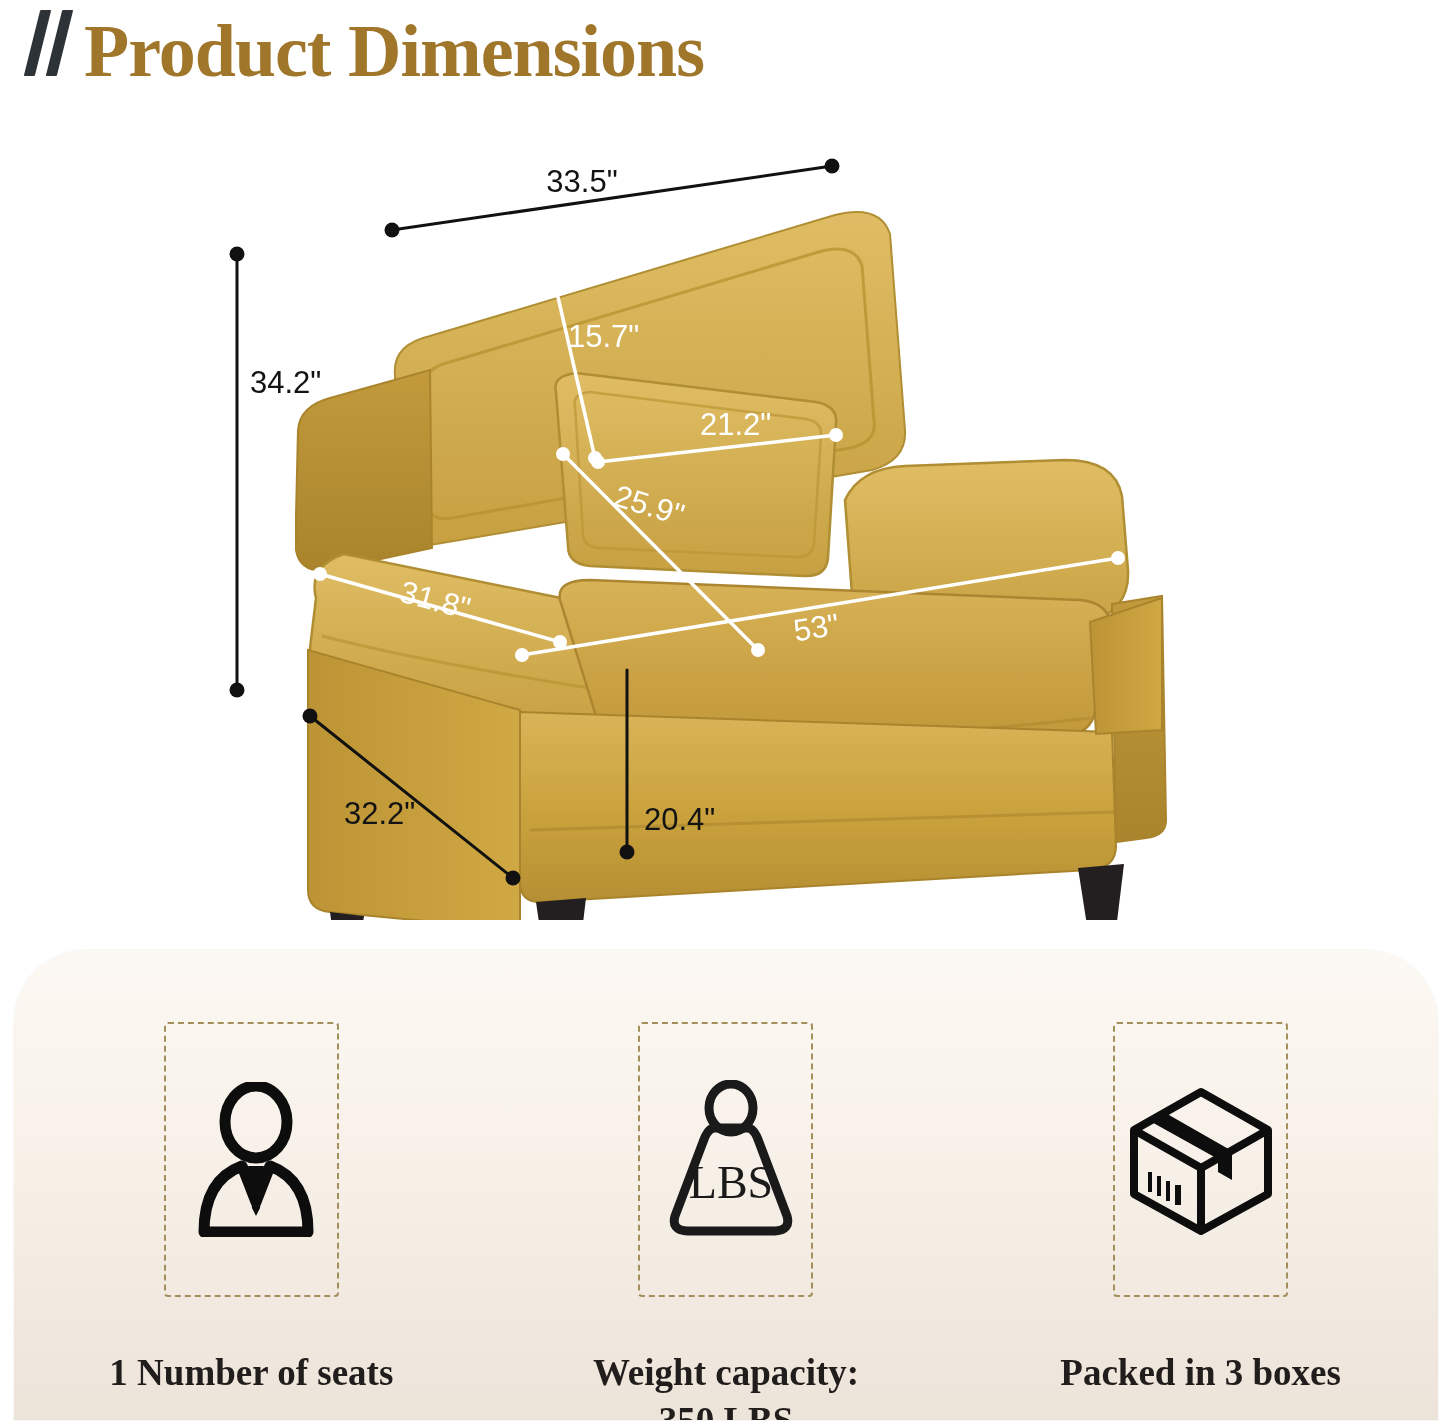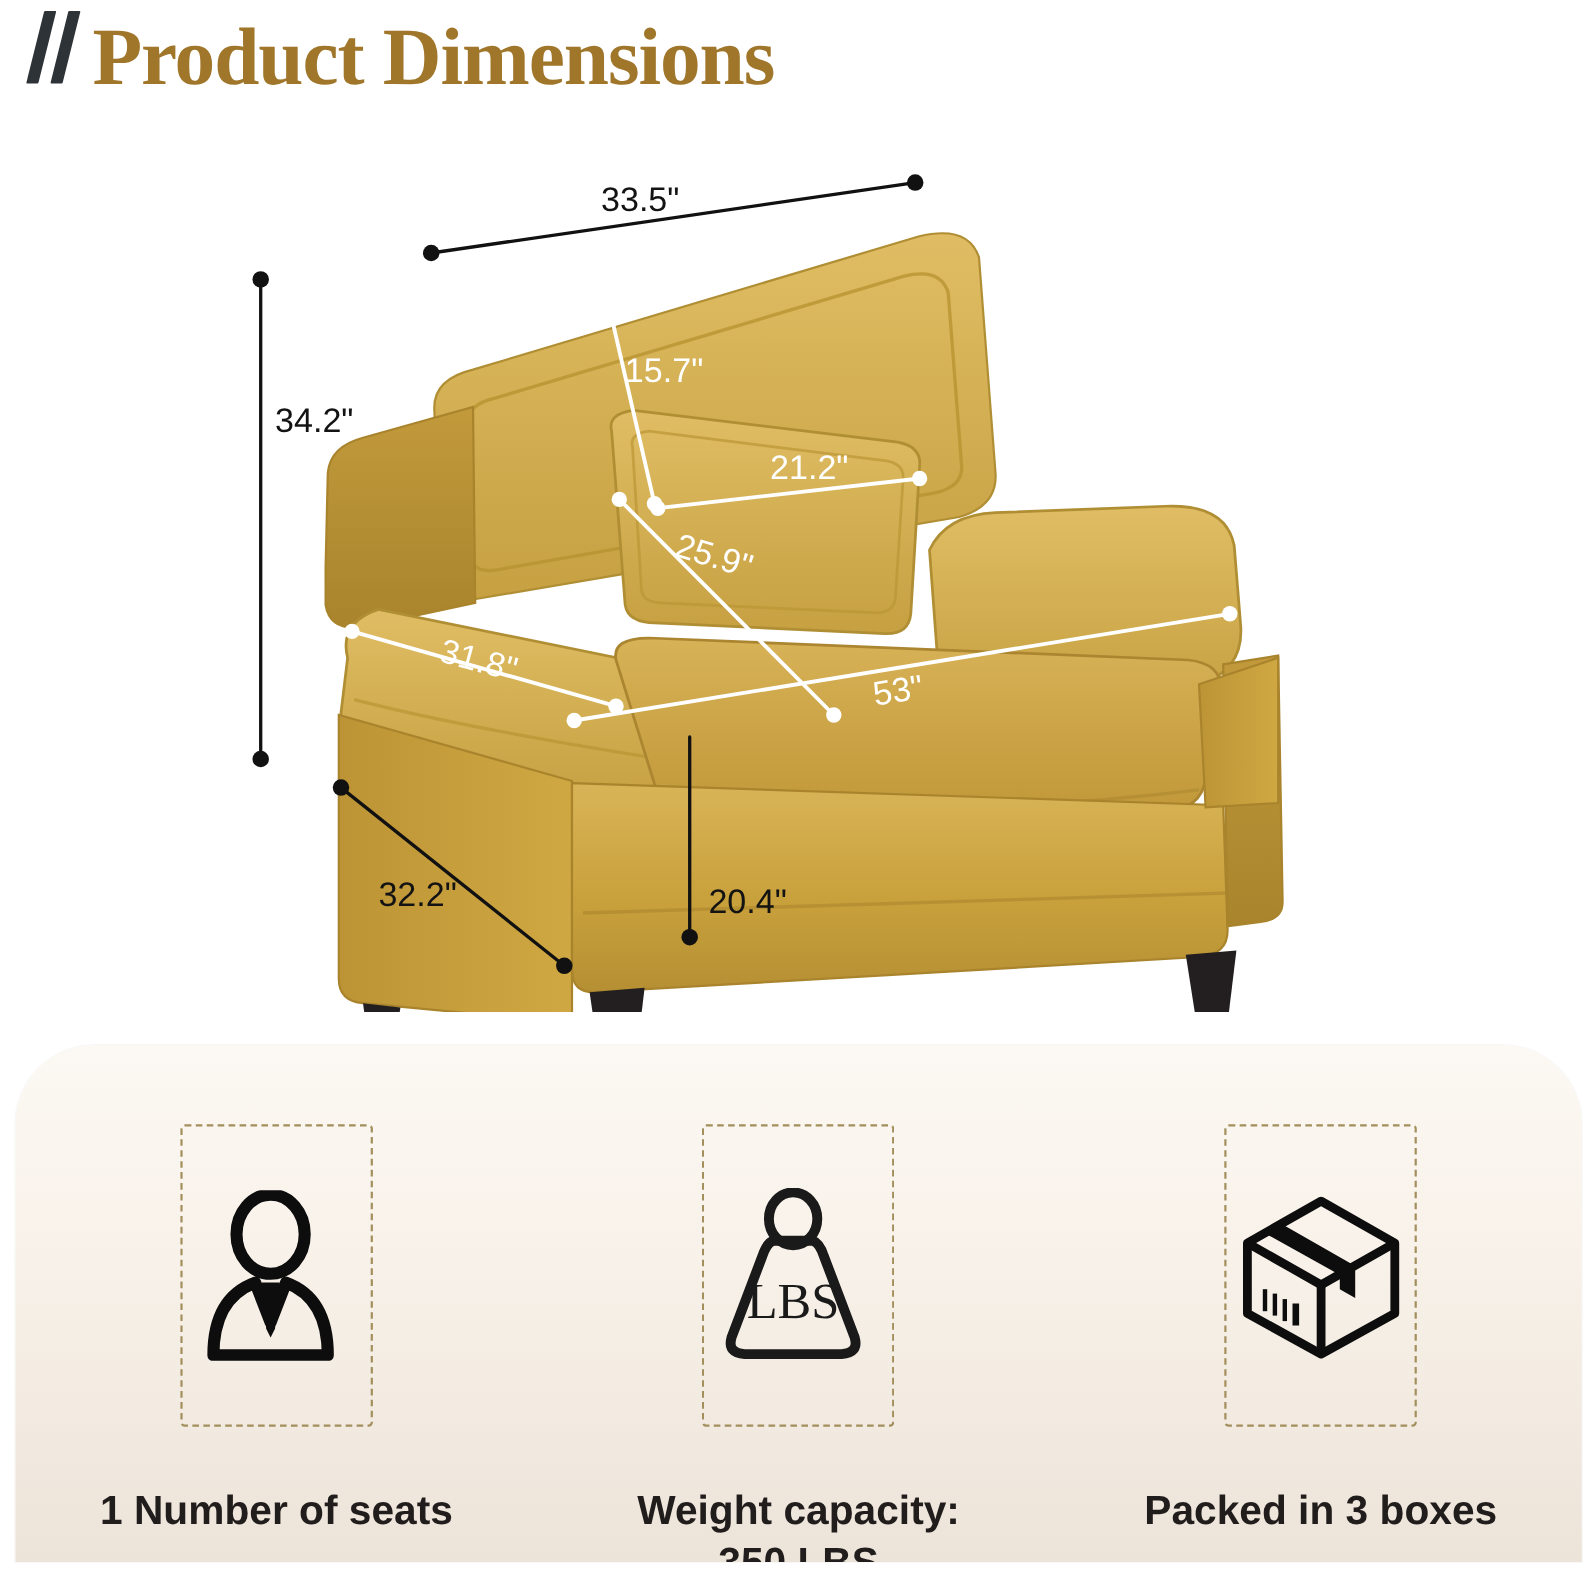--- a/index.html
+++ b/index.html
@@ -45,24 +45,24 @@
          display:flex;justify-content:space-around;align-items:flex-start;
          padding-top:72px;box-sizing:border-box;}
   .card{width:350px;display:flex;flex-direction:column;align-items:center;}
   .dashbox{
     width:175px;height:275px;
     border:2px dashed #a38f5c;
     border-radius:4px;
     display:flex;align-items:center;justify-content:center;
     box-sizing:border-box;
   }
-  .icon-wrap{width:150px;height:165px;display:flex;align-items:center;justify-content:flex-start;}
+  .icon-wrap{width:150px;height:165px;display:flex;align-items:center;justify-content:flex-end;}
   .card-caption{
     margin-top:52px;
-    font-family:Liberation Sans, sans-serif;
+    font-family:Liberation Serif, serif;
     font-weight:700;
     font-size:37px;
     line-height:1.3;
     color:#211d1c;
     text-align:center;
     white-space:pre-line;
   }
 
   
   .dim-black{font-family:"Liberation Sans", sans-serif;font-size:31px;fill:#131313;}

